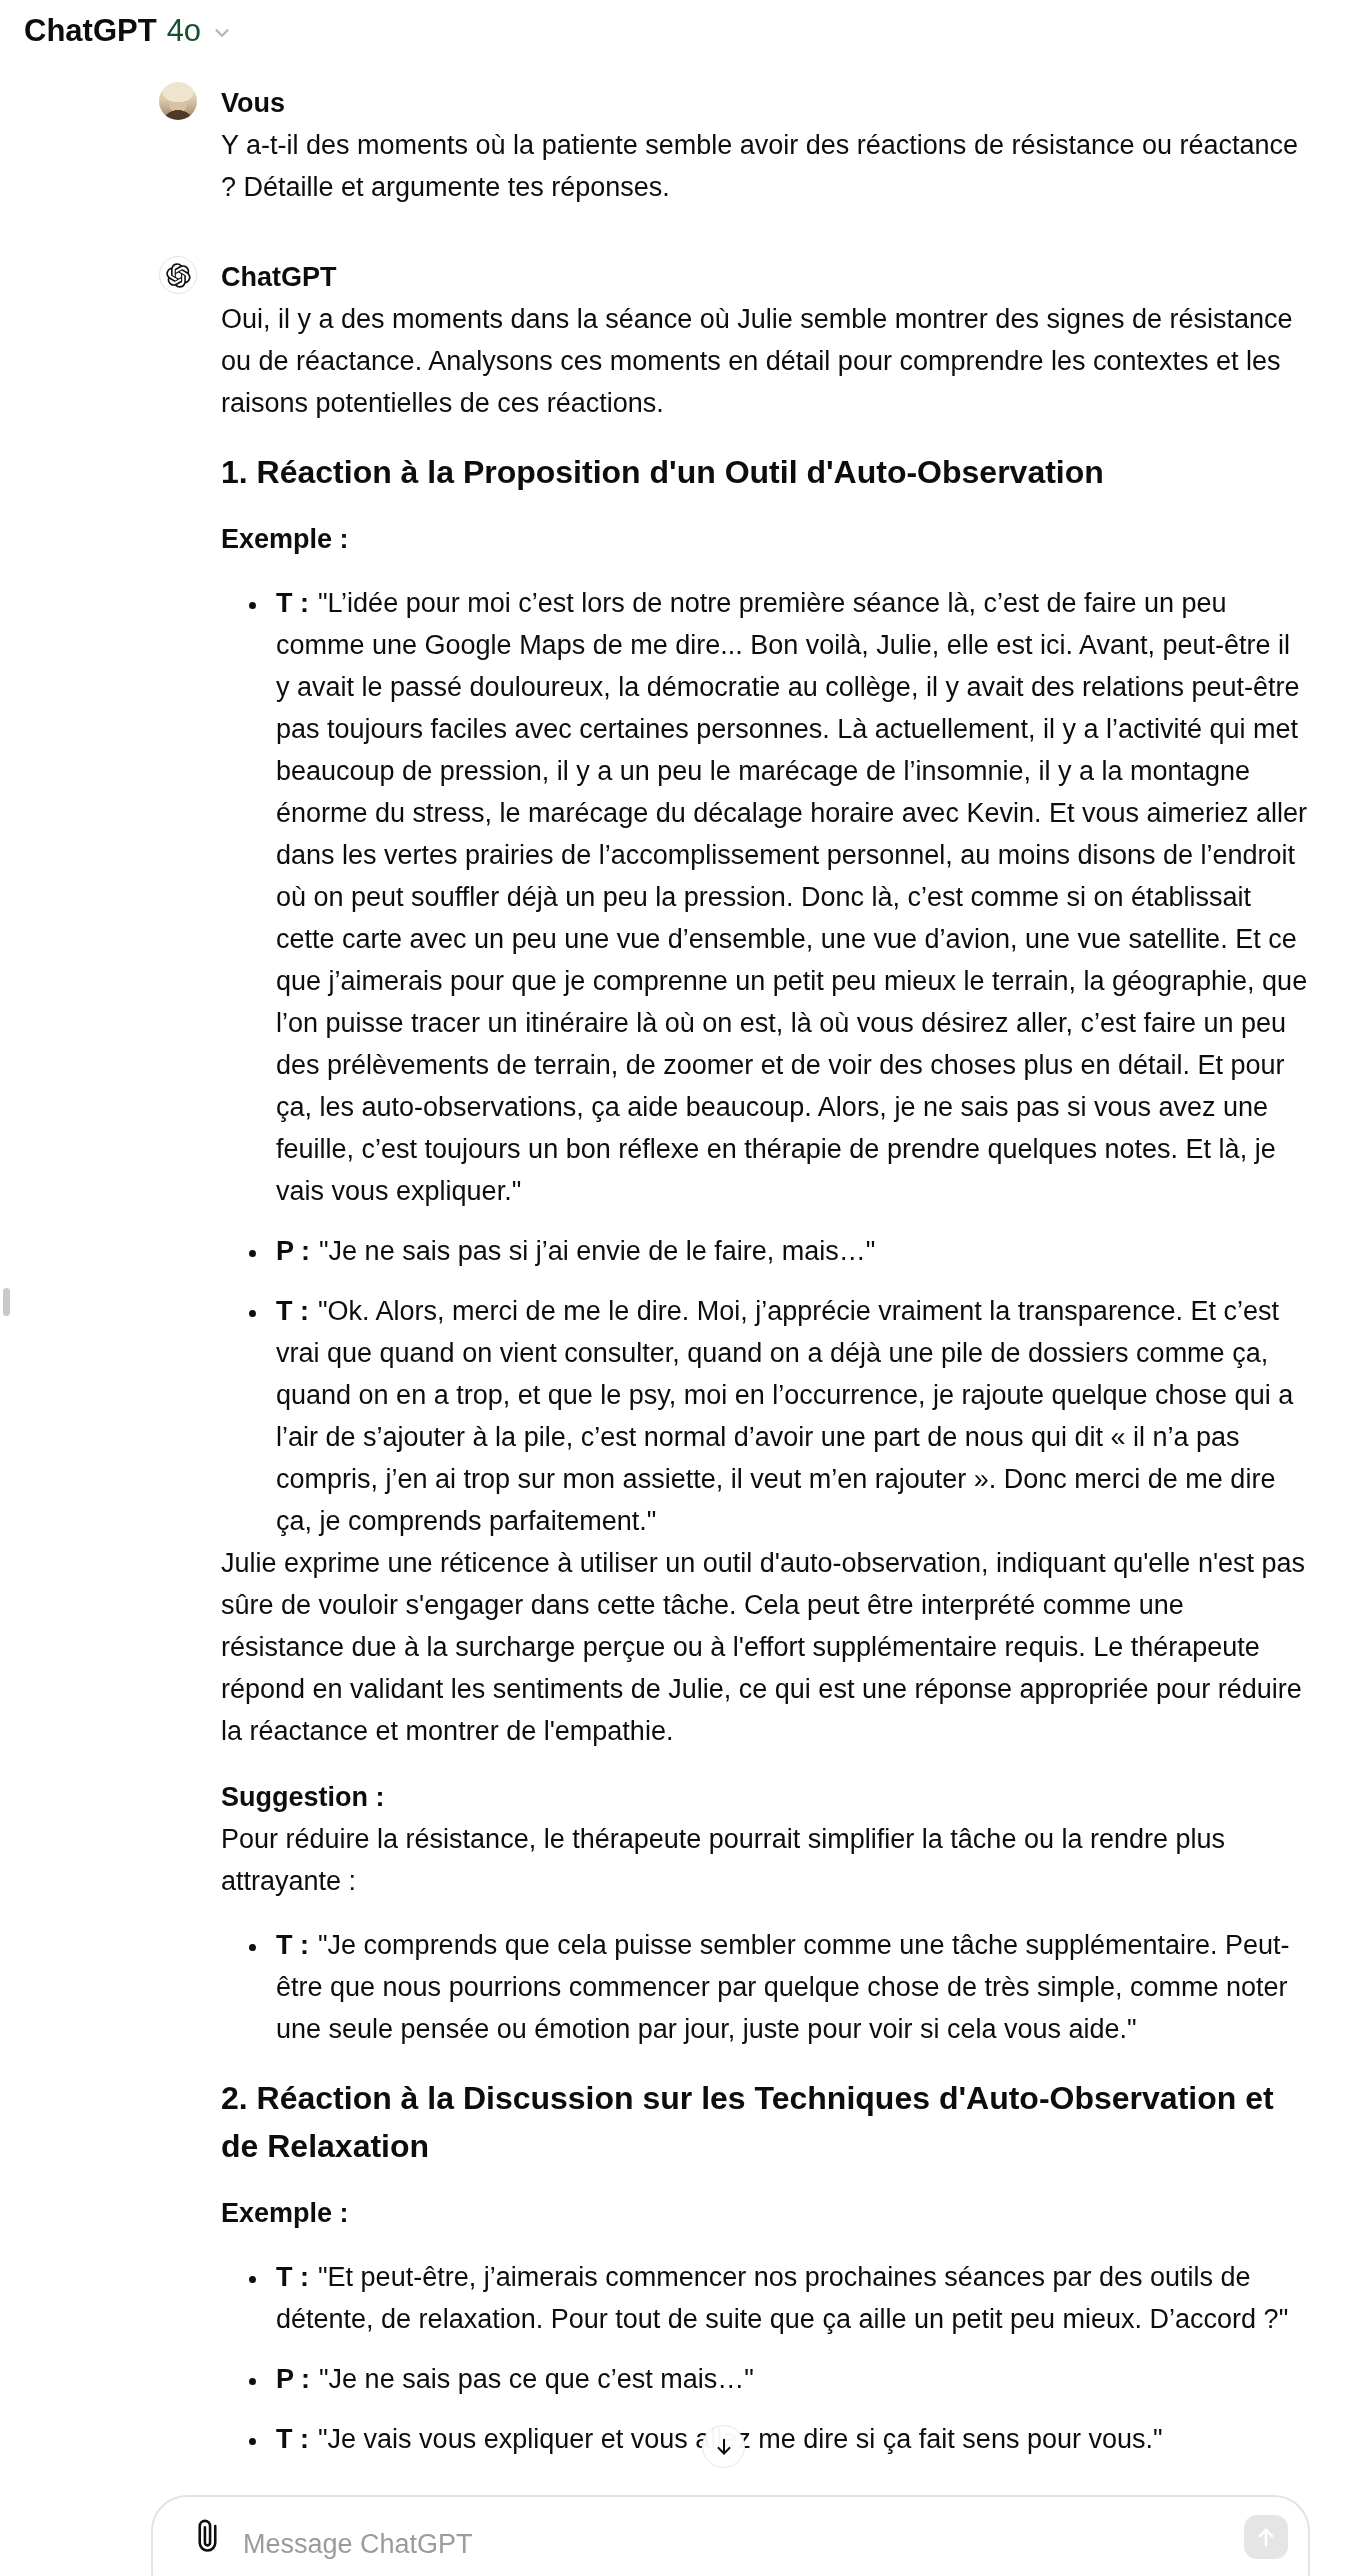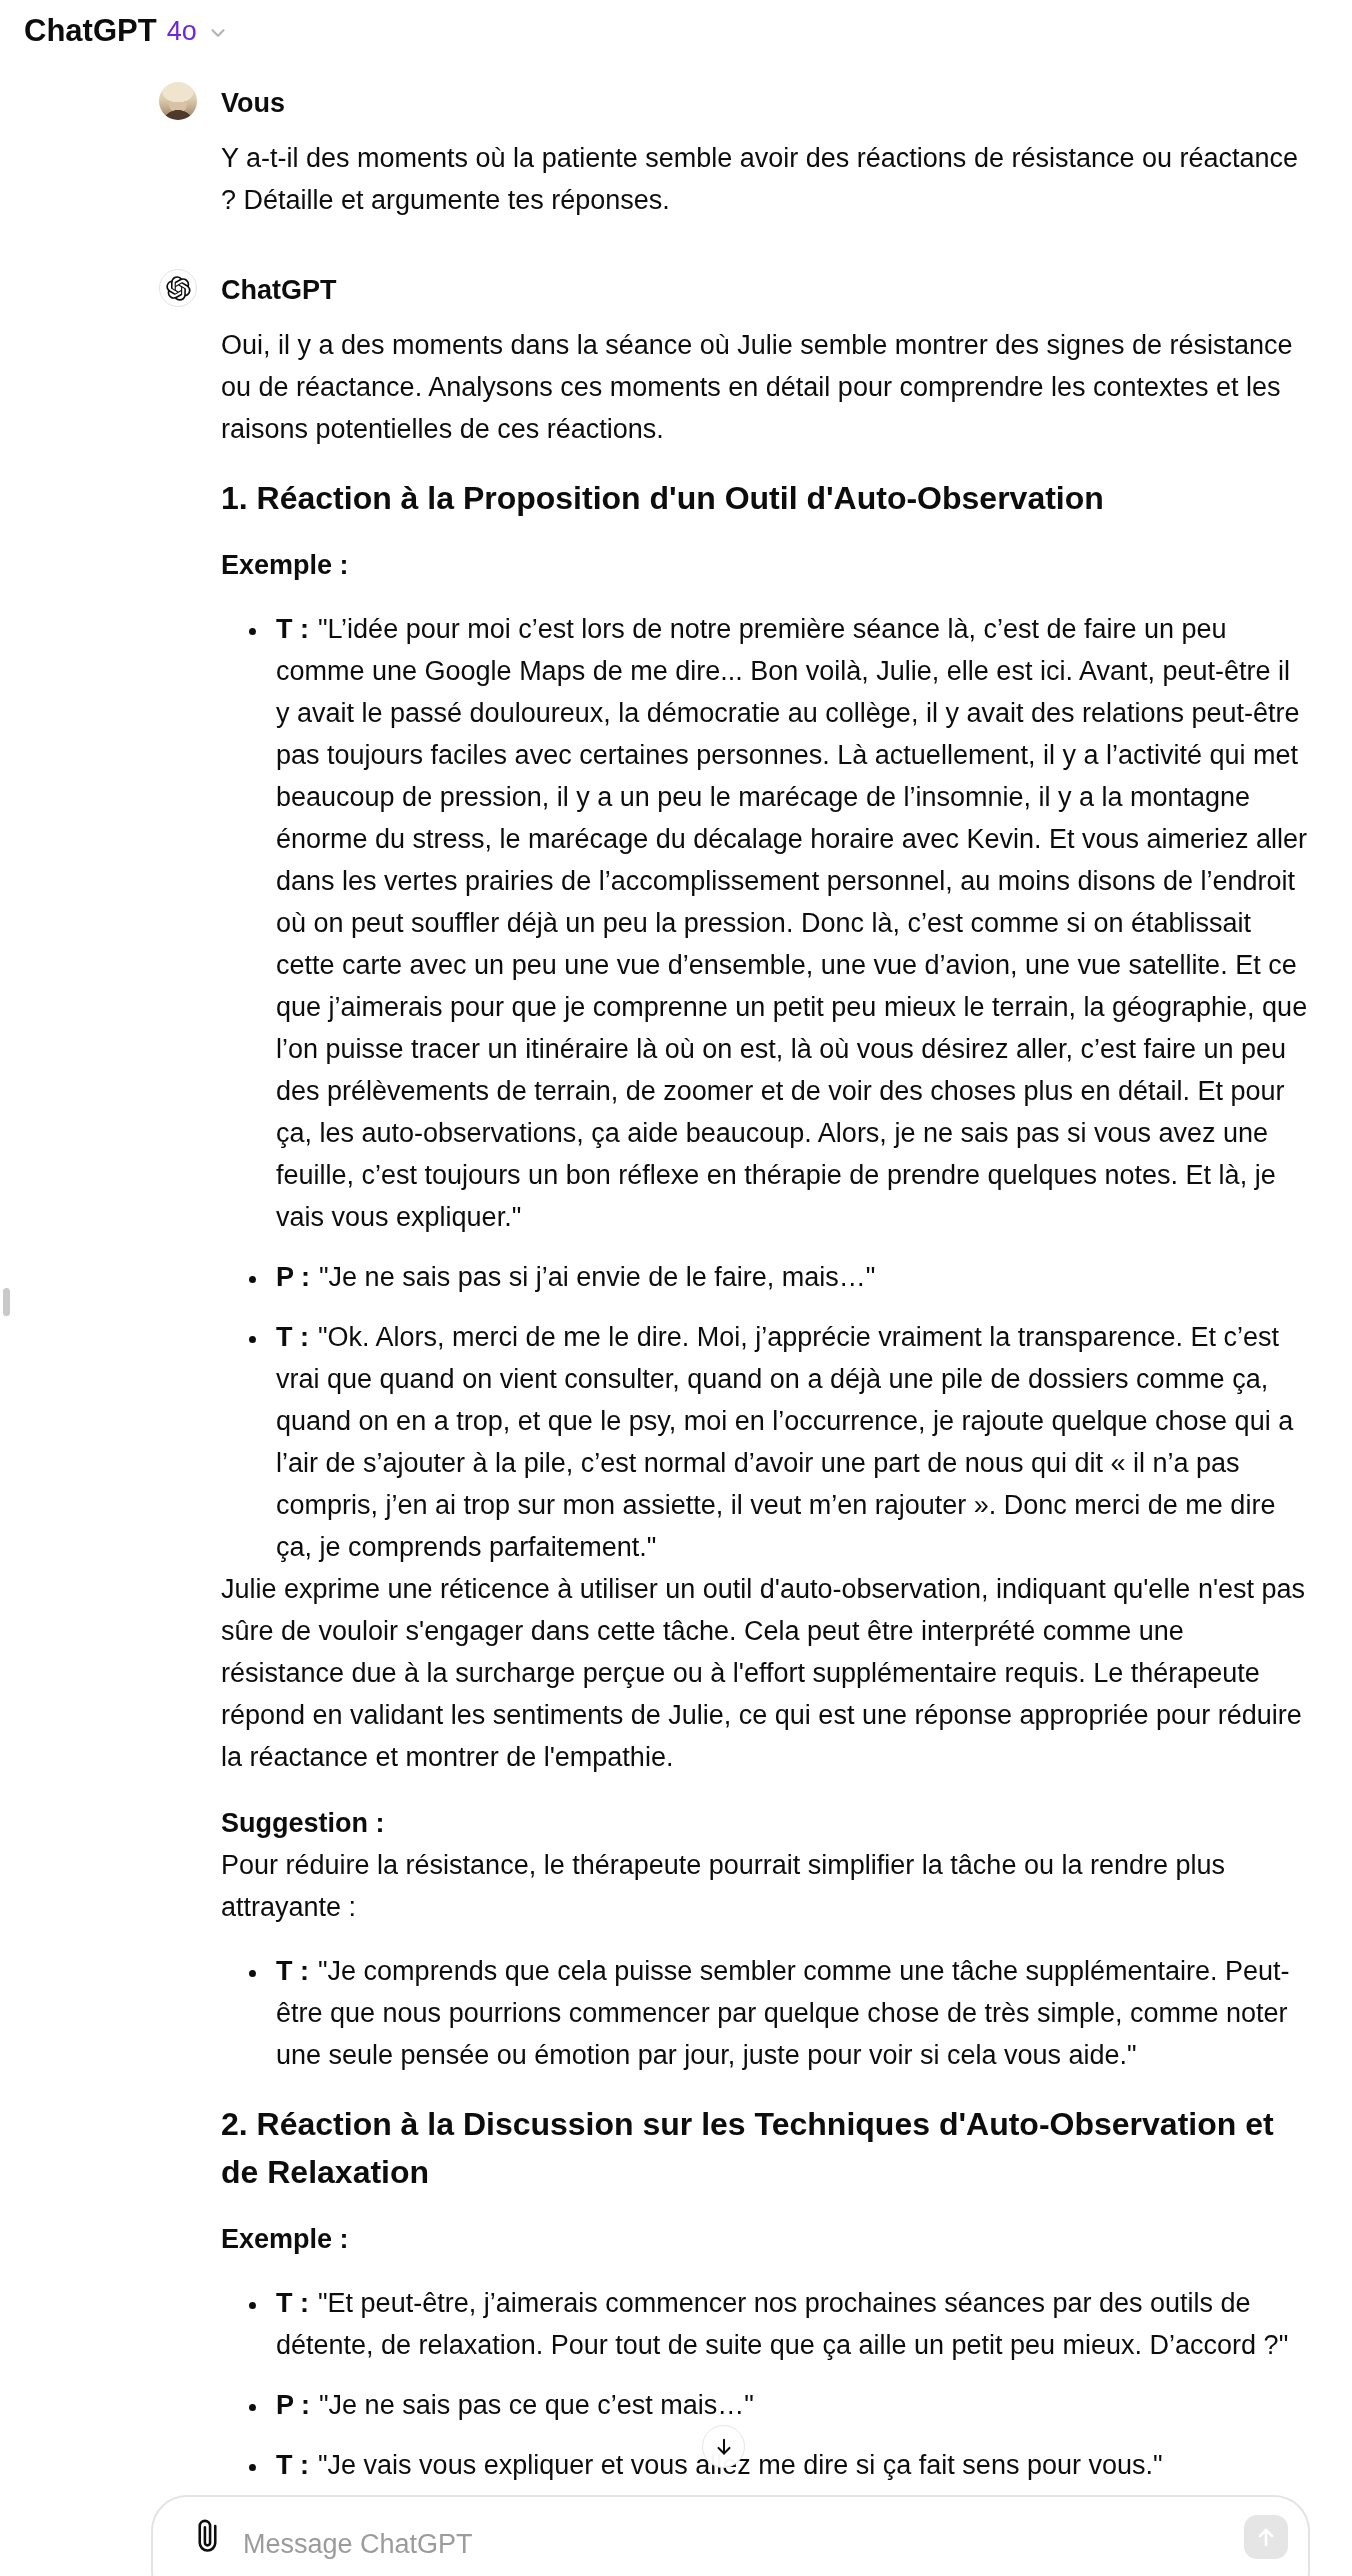--- a/index.html
+++ b/index.html
@@ -7,40 +7,40 @@
   body {
     position:relative; overflow:hidden; background:#ffffff;
     font-family:"Liberation Sans","DejaVu Sans",sans-serif;
     color:#0d0d0d; font-size:27px; line-height:42px;
     -webkit-font-smoothing:antialiased;
   }
   
   .topbar { position:absolute; top:0; left:0; right:0; height:64px; background:#fff; z-index:5; }
   .model-selector { display:inline-flex; align-items:center; gap:10px; padding:13px 0 0 24px; cursor:pointer; }
   .app-name { font-size:31px; font-weight:700; line-height:36px; }
-  .model-name { font-size:27px; font-weight:400; color:#6d28d9; line-height:36px; }
+  .model-name { font-size:31px; font-weight:400; color:#14532d; line-height:36px; }
   .chev { width:22px; height:22px; margin-top:4px; }
   
   .conversation { position:absolute; top:82px; left:159px; width:1152px; }
   .message { display:flex; }
   .message + .message { margin-top:48px; }
   .avatar-col { width:62px; flex:0 0 62px; }
   .avatar { width:38px; height:38px; border-radius:50%; overflow:hidden; }
   .user-avatar {
     background:
       radial-gradient(circle at 50% 118%, rgba(74,52,38,.95) 0 34%, rgba(0,0,0,0) 35%),
       radial-gradient(ellipse 42% 30% at 50% 24%, #efe4cd 0 98%, rgba(0,0,0,0) 100%),
       radial-gradient(circle at 50% 58%, #d8c1a4 0 30%, rgba(0,0,0,0) 31%),
       linear-gradient(180deg,#efe6d4 0%,#ddcbae 45%,#b49a7d 80%,#8d755f 100%);
   }
   .bot-avatar { background:#fff; border:1px solid #e3e3e3; display:flex; align-items:center; justify-content:center; }
   .bot-avatar svg { width:25px; height:25px; }
   .msg-content { width:1090px; }
   .author { font-weight:700; line-height:42px; }
-  p.lead { margin-top:13px; }
+  p.lead { margin-top:0; }
   p.lbl  { margin-top:24px; font-weight:700; }
   p.body { }
   h3 { margin-top:24px; font-size:32px; font-weight:700; line-height:48px; }
   h3 + p.lbl { margin-top:22px; }
   ul { margin-top:22px; padding-left:49px; list-style:disc outside; }
   li { padding-left:6px; }
   li + li { margin-top:18px; }
   li::marker { color:#0d0d0d; font-size:24px; }
   .spk { font-weight:700; margin-right:9px; }
   

